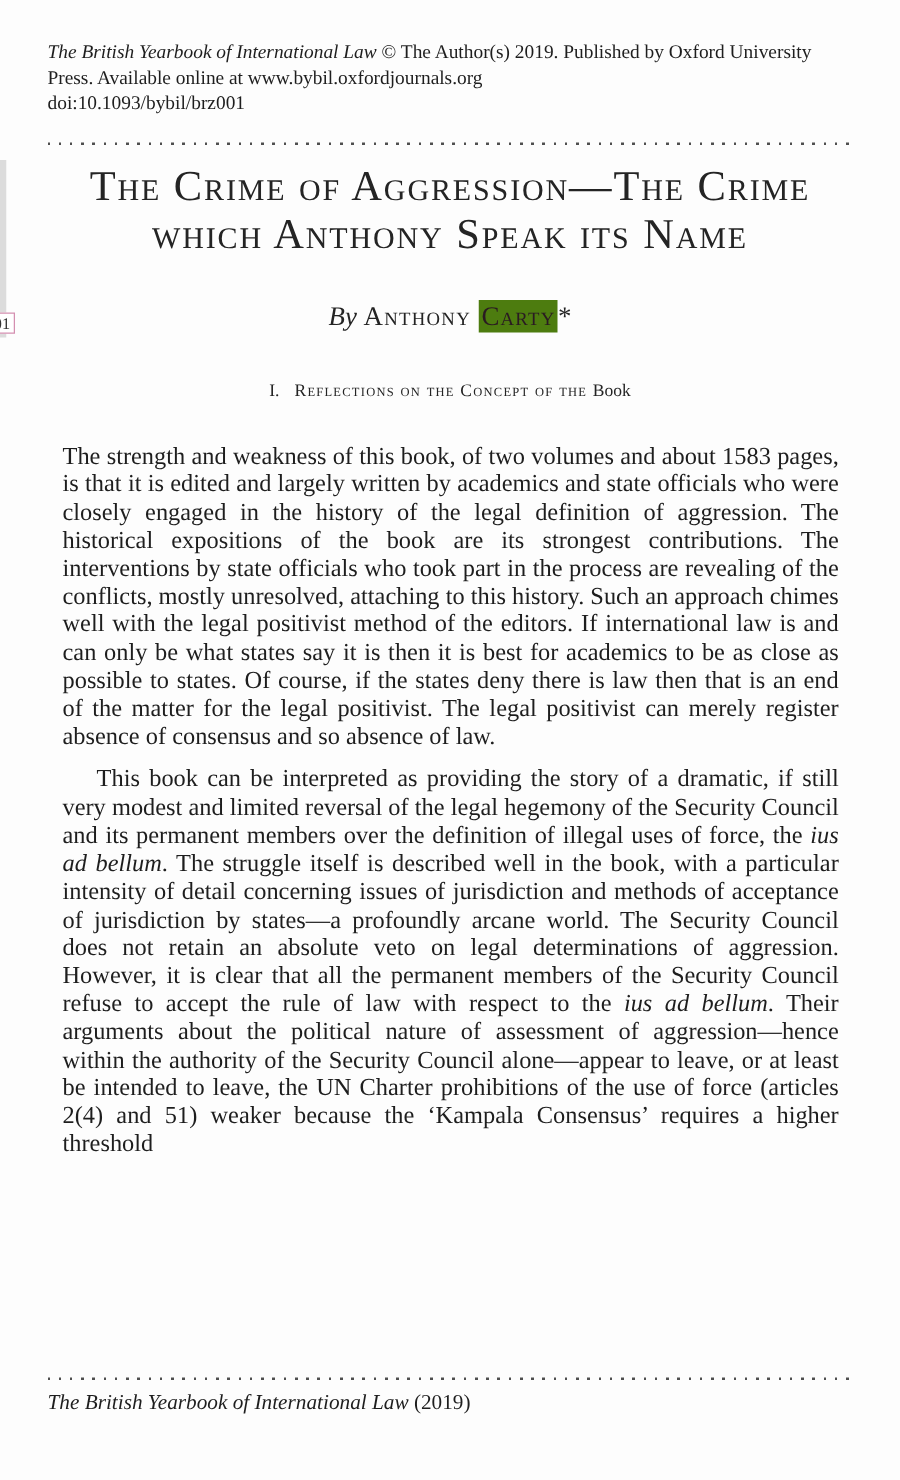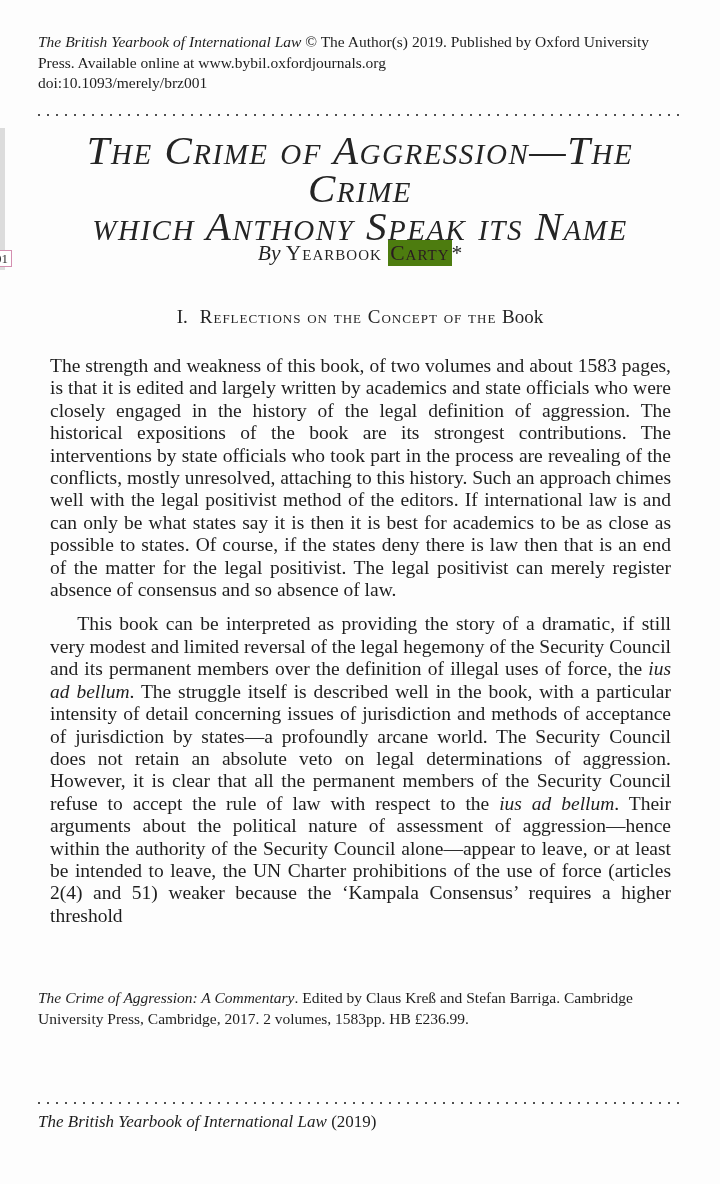--- a/index.html
+++ b/index.html
@@ -38,26 +38,25 @@
   }
   .rule-top { top: 114px; }
   .rule-bottom { top: 1102px; }
   
   .title {
     position: absolute;
     top: 131px;
     left: 50px;
     right: 50px;
     text-align: center;
-    font-size: 41px;
+    font-size: 34px;
     line-height: 38px;
     font-variant: small-caps;
     letter-spacing: 1.5px;
     color: #242424;
-    font-style: italic;
   }
   
   .edge-strip {
     position: absolute;
     left: 0;
     top: 128px;
     width: 5px;
     height: 142px;
     background: #dcdcdc;
   }
@@ -90,21 +89,21 @@
     padding: 1px 2px;
   }
   mark.hl { background: #4d7c0f; }
   
   .section-heading {
     position: absolute;
     top: 306px;
     left: 0;
     right: 0;
     text-align: center;
-    font-size: 19px;
+    font-size: 14px;
     color: #242424;
   }
   .section-heading .numeral { margin-right: 12px; }
   
   .body-text {
     position: absolute;
     top: 343px;
     left: 38px;
     right: 37px;
     font-size: 19.5px;
@@ -135,49 +134,48 @@
     font-size: 17px;
   }
 </style>
 </head>
 <body>
 
 <div class="page">
 
   <div class="header">
     <p><em>The British Yearbook of International Law</em><span> © The Author(s) 2019. Published by Oxford University Press. Available online at www.bybil.oxfordjournals.org</span></p>
-    <p>doi:10.1093/merely/brz001</p>
+    <p>doi:10.1093/bybil/brz001</p>
   </div>
 
   <div class="dotted-rule rule-top"></div>
 
   <div class="edge-strip"></div>
 
   <div class="margin-marker">01</div>
 
   <div class="title">
     <div>The Crime of Aggression—The Crime</div>
     <div>which Anthony Speak its Name</div>
   </div>
 
   <div class="byline">
-    <em>By </em><span class="sc">Yearbook </span><mark class="hl sc">Carty</mark><span>*</span>
+    <em>By </em><span class="sc">Anthony </span><mark class="hl sc">Carty</mark><span>*</span>
   </div>
 
   <div class="section-heading">
     <span class="numeral">I.</span><span class="sc">Reflections on the Concept of the </span><span>Book</span>
   </div>
 
   <div class="body-text">
     <p><span>The strength and weakness of this book, of two volumes and about 1583 pages, is that it is edited and largely written by academics and state officials who were closely engaged in the history of the legal definition of aggression. The historical expositions of the book are its strongest contributions. The interventions by state officials who took part in the process are revealing of the conflicts, mostly unresolved, attaching to this history. Such an approach chimes well with the legal positivist method of the editors. If international law is and can only be what states say it is then it is best for academics to be as close as possible to states. Of course, if the states deny there is law then that is an end of the matter for the legal positivist. The legal positivist can merely register absence of con­sensus and so absence of law.</span></p>
     <p class="indented"><span>This book can be interpreted as providing the story of a dramatic, if still very modest and limited reversal of the legal hegemony of the Security Council and its permanent members over the definition of il­legal uses of force, the </span><em>ius ad bellum</em><span>. The struggle itself is described well in the book, with a particular intensity of detail concerning issues of jurisdiction and methods of acceptance of jurisdiction by states—a pro­foundly arcane world. The Security Council does not retain an absolute veto on legal determinations of aggression. However, it is clear that all the permanent members of the Security Council refuse to accept the rule of law with respect to the </span><em>ius ad bellum</em><span>. Their arguments about the pol­itical nature of assessment of aggression—hence within the authority of the Security Council alone—appear to leave, or at least be intended to leave, the UN Charter prohibitions of the use of force (articles 2(4) and 51) weaker because the ‘Kampala Consensus’ requires a higher threshold</span></p>
   </div>
 
   <div class="footnotes">
-    <p><em>The Crime of Aggression: A Commentary</em><span>. Edited by Claus Kreß and Stefan Barriga. Cambridge University Press, Cambridge, 2017. 2 volumes, 1583pp. HB £236.99.</span></p>
   </div>
 
   <div class="dotted-rule rule-bottom"></div>
   <div class="footer-line">
     <em>The British Yearbook of International Law</em><span> (2019)</span>
   </div>
 
 </div>
 
 </body></html>

